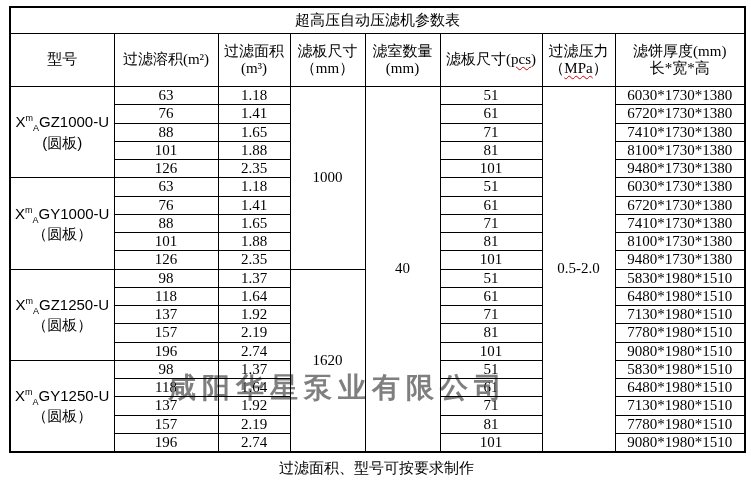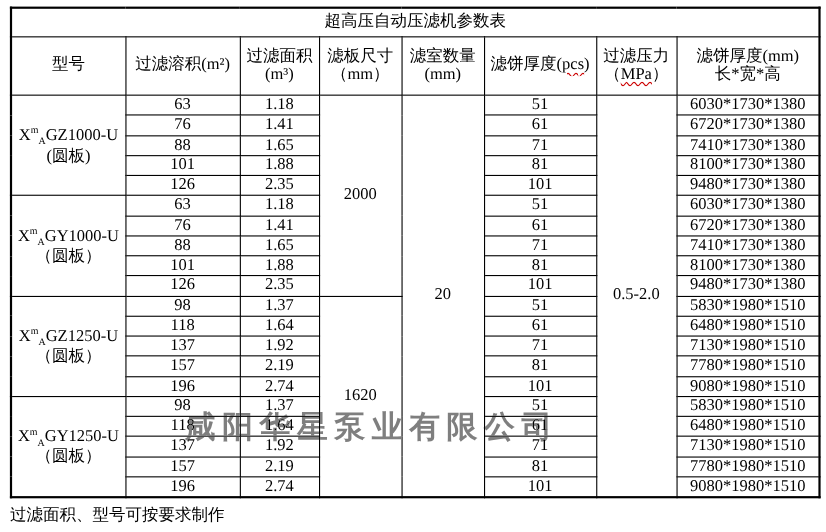--- a/index.html
+++ b/index.html
@@ -37,36 +37,36 @@
     border-radius: 13px;
   }
   tr.head-row th {
     height: 52px;
   }
   tbody td {
     height: 17.2px;
     font-size: 15px;
   }
   td.model {
-    font-family: Liberation Serif, serif;
+    font-family: Liberation Sans, sans-serif;
     font-size: 14px;
     line-height: 1.3;
   }
   td.model sup { font-size: 9px; }
   td.model sub { font-size: 9px; }
   .misspell {
     text-decoration: underline;
     text-decoration-style: wavy;
     text-decoration-color: #cc0000;
     text-decoration-thickness: 1px;
     text-underline-offset: 2px;
   }
   .footer-note {
     width: 735px;
-    text-align: left;
+    text-align: center;
     font-size: 15px;
     margin-top: 6px;
   }
   .watermark {
     position: absolute;
     left: 168px;
     top: 369px;
     font-family: "Liberation Sans", sans-serif;
     font-size: 28px;
     font-weight: bold;
@@ -104,41 +104,41 @@
         <div>(m³)</div>
       </th>
       <th>
         <div>滤板尺寸</div>
         <div>（mm）</div>
       </th>
       <th>
         <div>滤室数量</div>
         <div>(mm)</div>
       </th>
-      <th><span>滤饼厚度(</span><span class="misspell">pcs</span><span>)</span></th>
+      <th><span>滤板尺寸(</span><span class="misspell">pcs</span><span>)</span></th>
       <th>
         <div>过滤压力</div>
         <div><span>（</span><span class="misspell">MPa</span><span>）</span></div>
       </th>
       <th>
         <div>滤饼厚度(mm)</div>
         <div>长*宽*高</div>
       </th>
     </tr>
   </thead>
   <tbody id="tbody">
       <tr>
         <td rowspan="5" class="model">
           <div><span>X</span><sup>m</sup><sub>A</sub><span>GZ1000-U</span></div>
           <div>(圆板)</div>
         </td>
         <td>63</td>
         <td>1.18</td>
-        <td rowspan="10">2000</td>
-        <td rowspan="20">20</td>
+        <td rowspan="10">1000</td>
+        <td rowspan="20">40</td>
         <td>51</td>
         <td rowspan="20">0.5-2.0</td>
         <td>6030*1730*1380</td>
       </tr>
       <tr>
         <td>76</td>
         <td>1.41</td>
         <td>61</td>
         <td>6720*1730*1380</td>
       </tr>

